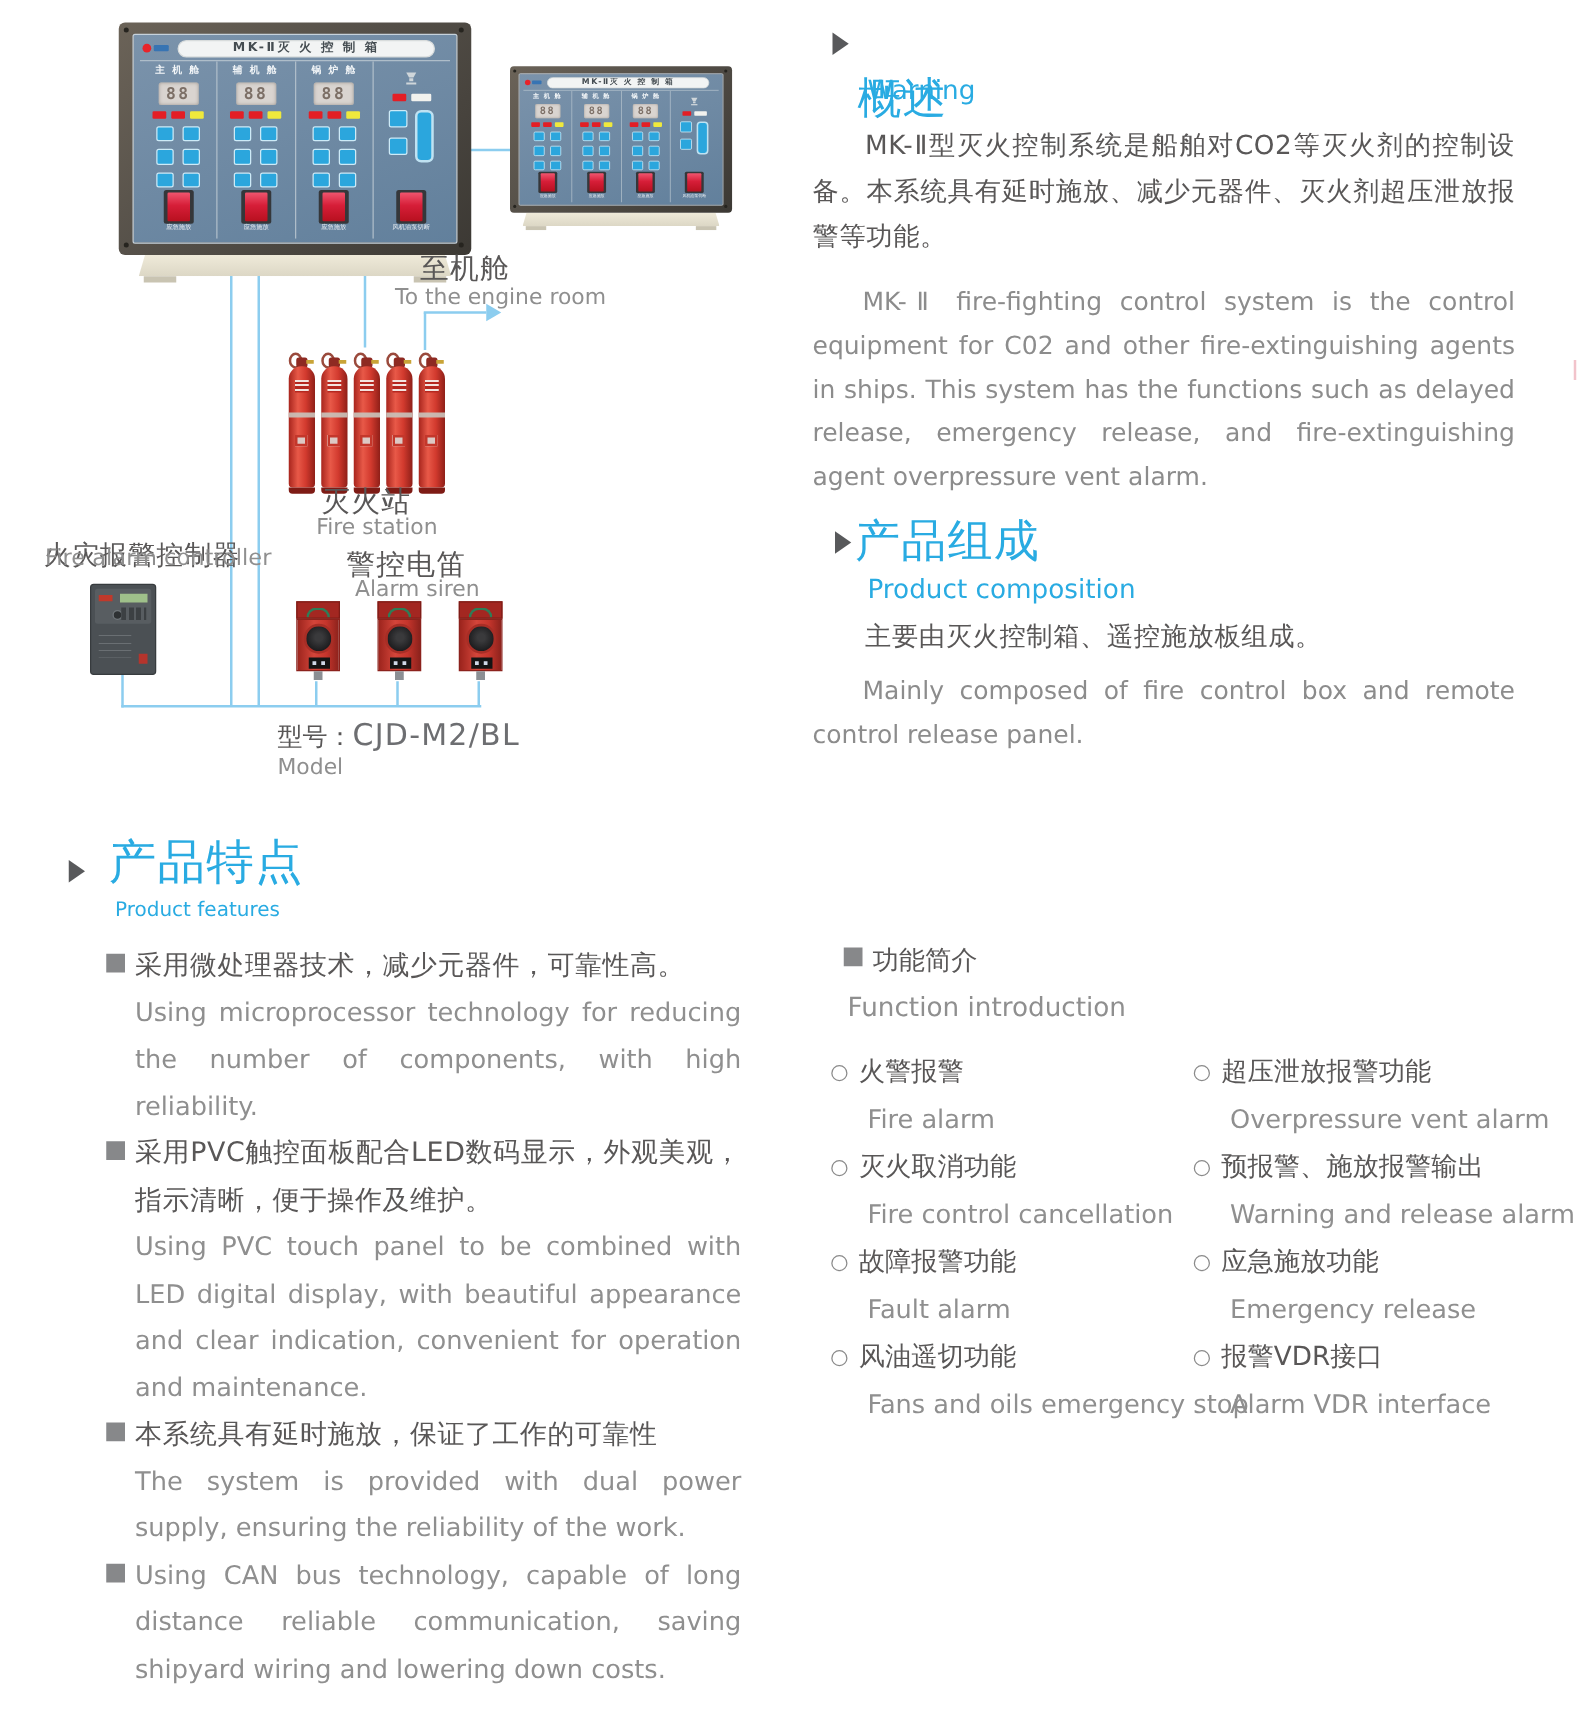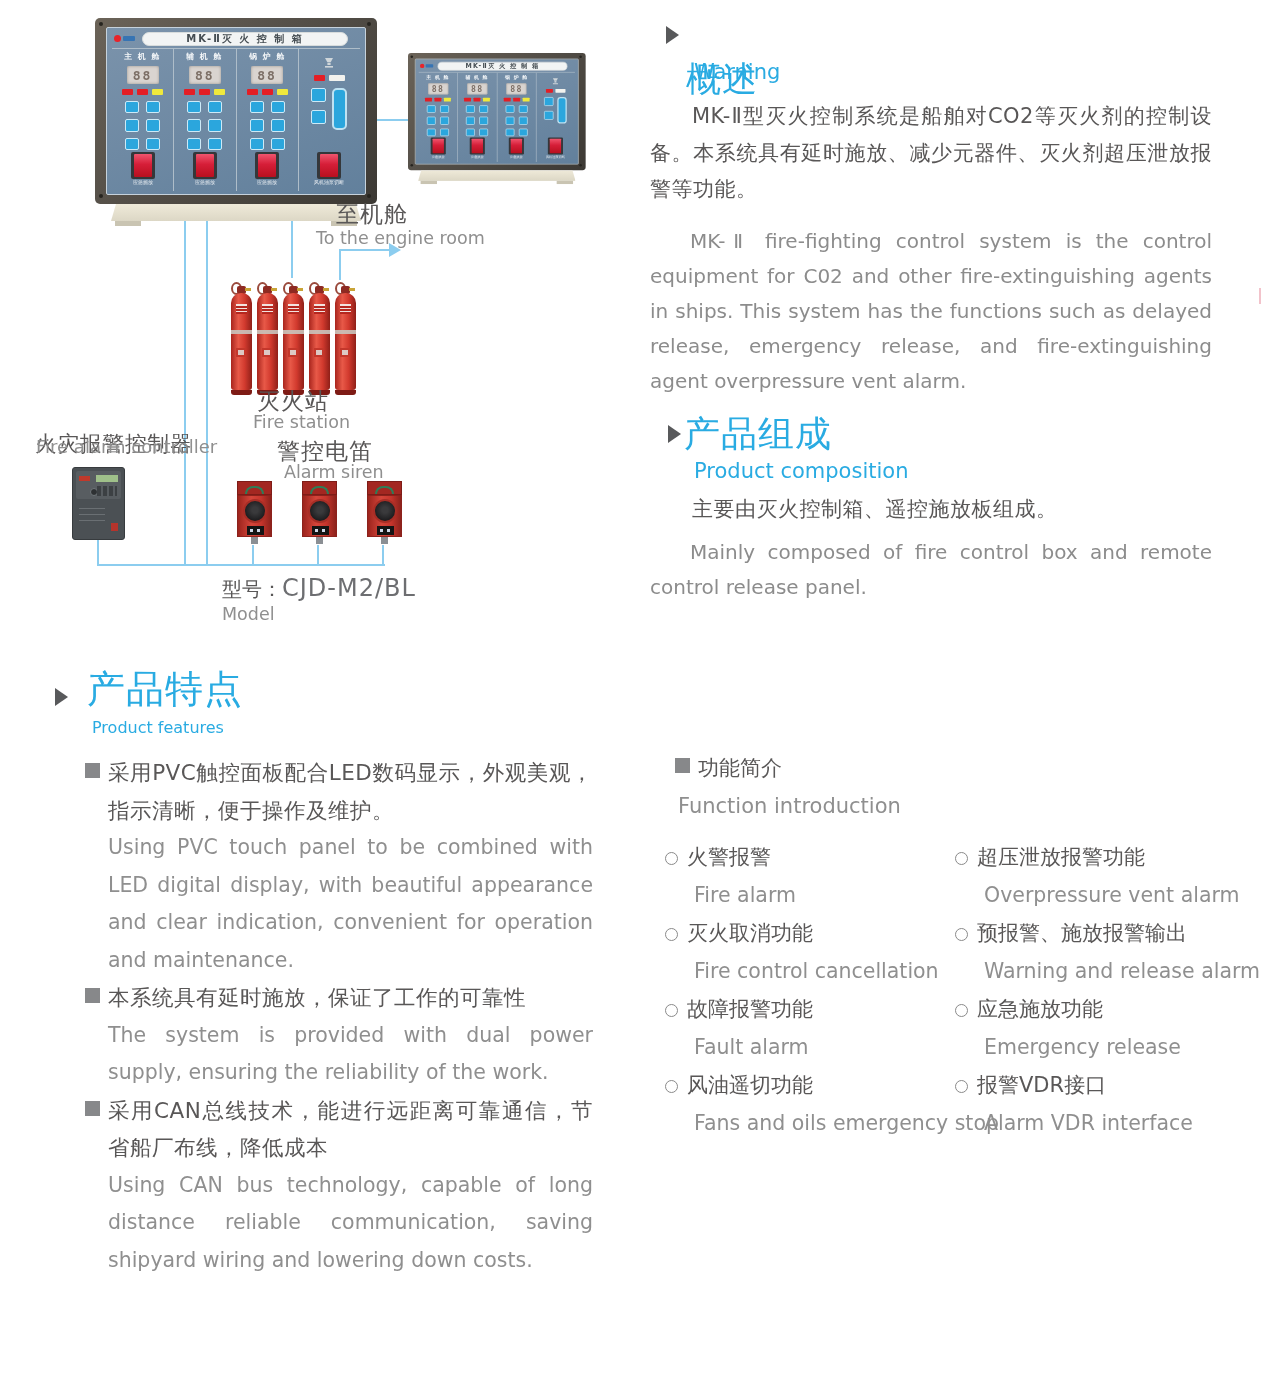--- a/index.html
+++ b/index.html
@@ -539,31 +539,35 @@
     <div class="en-para" style="left:0;top:122px;width:562px;">Mainly composed of fire control box and remote control release panel.</div>
   </div>
 
   <div class="abs" id="features" style="left:45px;top:668px;width:580px;height:700px;">
     <div class="tri" style="left:10px;top:20px;"></div>
     <div class="sec-title" style="left:42px;top:0;font-size:38px;">产品特点</div>
     <div class="sec-sub" style="left:47px;top:50px;font-size:16px;">Product features</div>
     <div id="features-list">
         <div class="feat-item">
           <span class="feat-sq"></span>
+          <div class="feat-zh">采用微处理器技术，减少元器件，可靠性高。</div>
+          <div class="feat-en">Using microprocessor technology for reducing the number of components, with high reliability.</div>
+        </div>
+        <div class="feat-item">
+          <span class="feat-sq"></span>
           <div class="feat-zh">采用PVC触控面板配合LED数码显示，外观美观，指示清晰，便于操作及维护。</div>
           <div class="feat-en">Using PVC touch panel to be combined with LED digital display, with beautiful appearance and clear indication, convenient for operation and maintenance.</div>
         </div>
         <div class="feat-item">
           <span class="feat-sq"></span>
           <div class="feat-zh">本系统具有延时施放，保证了工作的可靠性</div>
           <div class="feat-en">The system is provided with dual power supply, ensuring the reliability of the work.</div>
         </div>
         <div class="feat-item">
           <span class="feat-sq"></span>
-          <div class="feat-zh">采用CAN总线技术，能进行远距离可靠通信，节省船厂布线，降低成本</div>
           <div class="feat-en">Using CAN bus technology, capable of long distance reliable communication, saving shipyard wiring and lowering down costs.</div>
         </div>
       </div>
   </div>
 
   <div class="abs" id="functions" style="left:665px;top:752px;width:600px;height:480px;">
     <div class="fn-sq"></div>
     <div class="abs" style="left:33px;top:2px;color:#595757;font-size:21px;">功能简介</div>
     <div class="abs" style="left:13px;top:42px;color:#8f8f8f;font-size:21px;">Function introduction</div>
     <div class="fn-cols">

